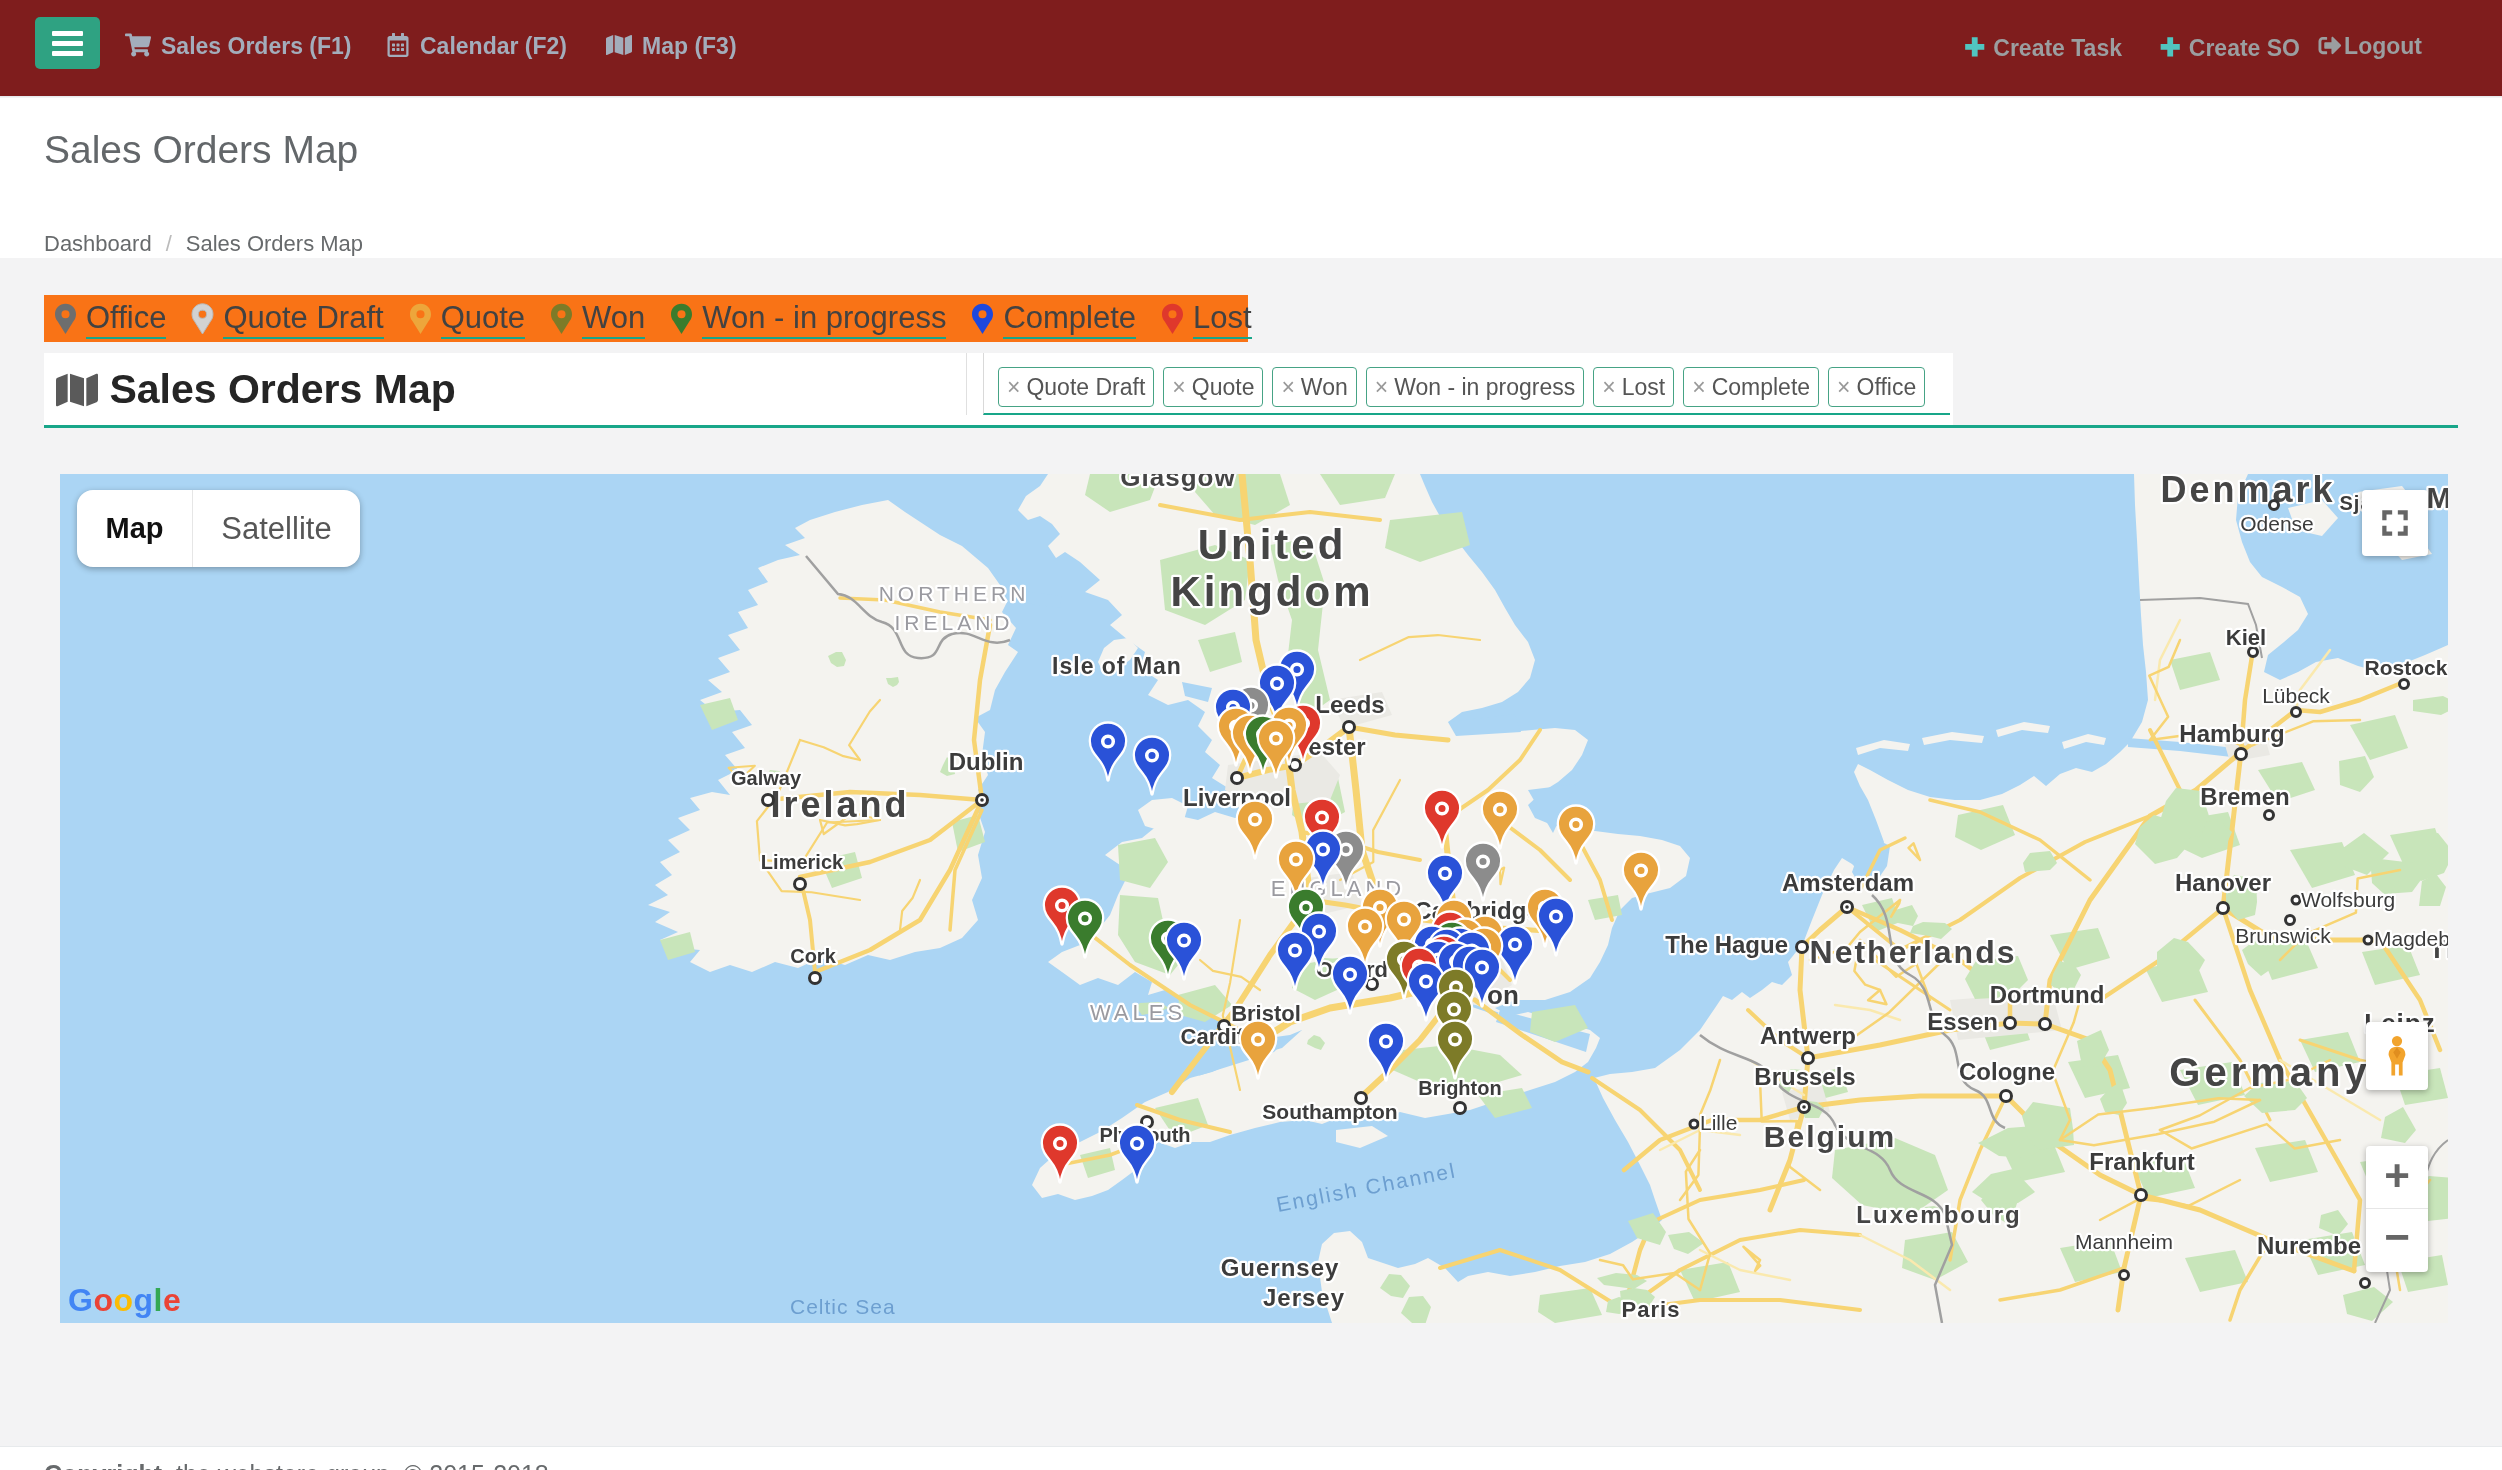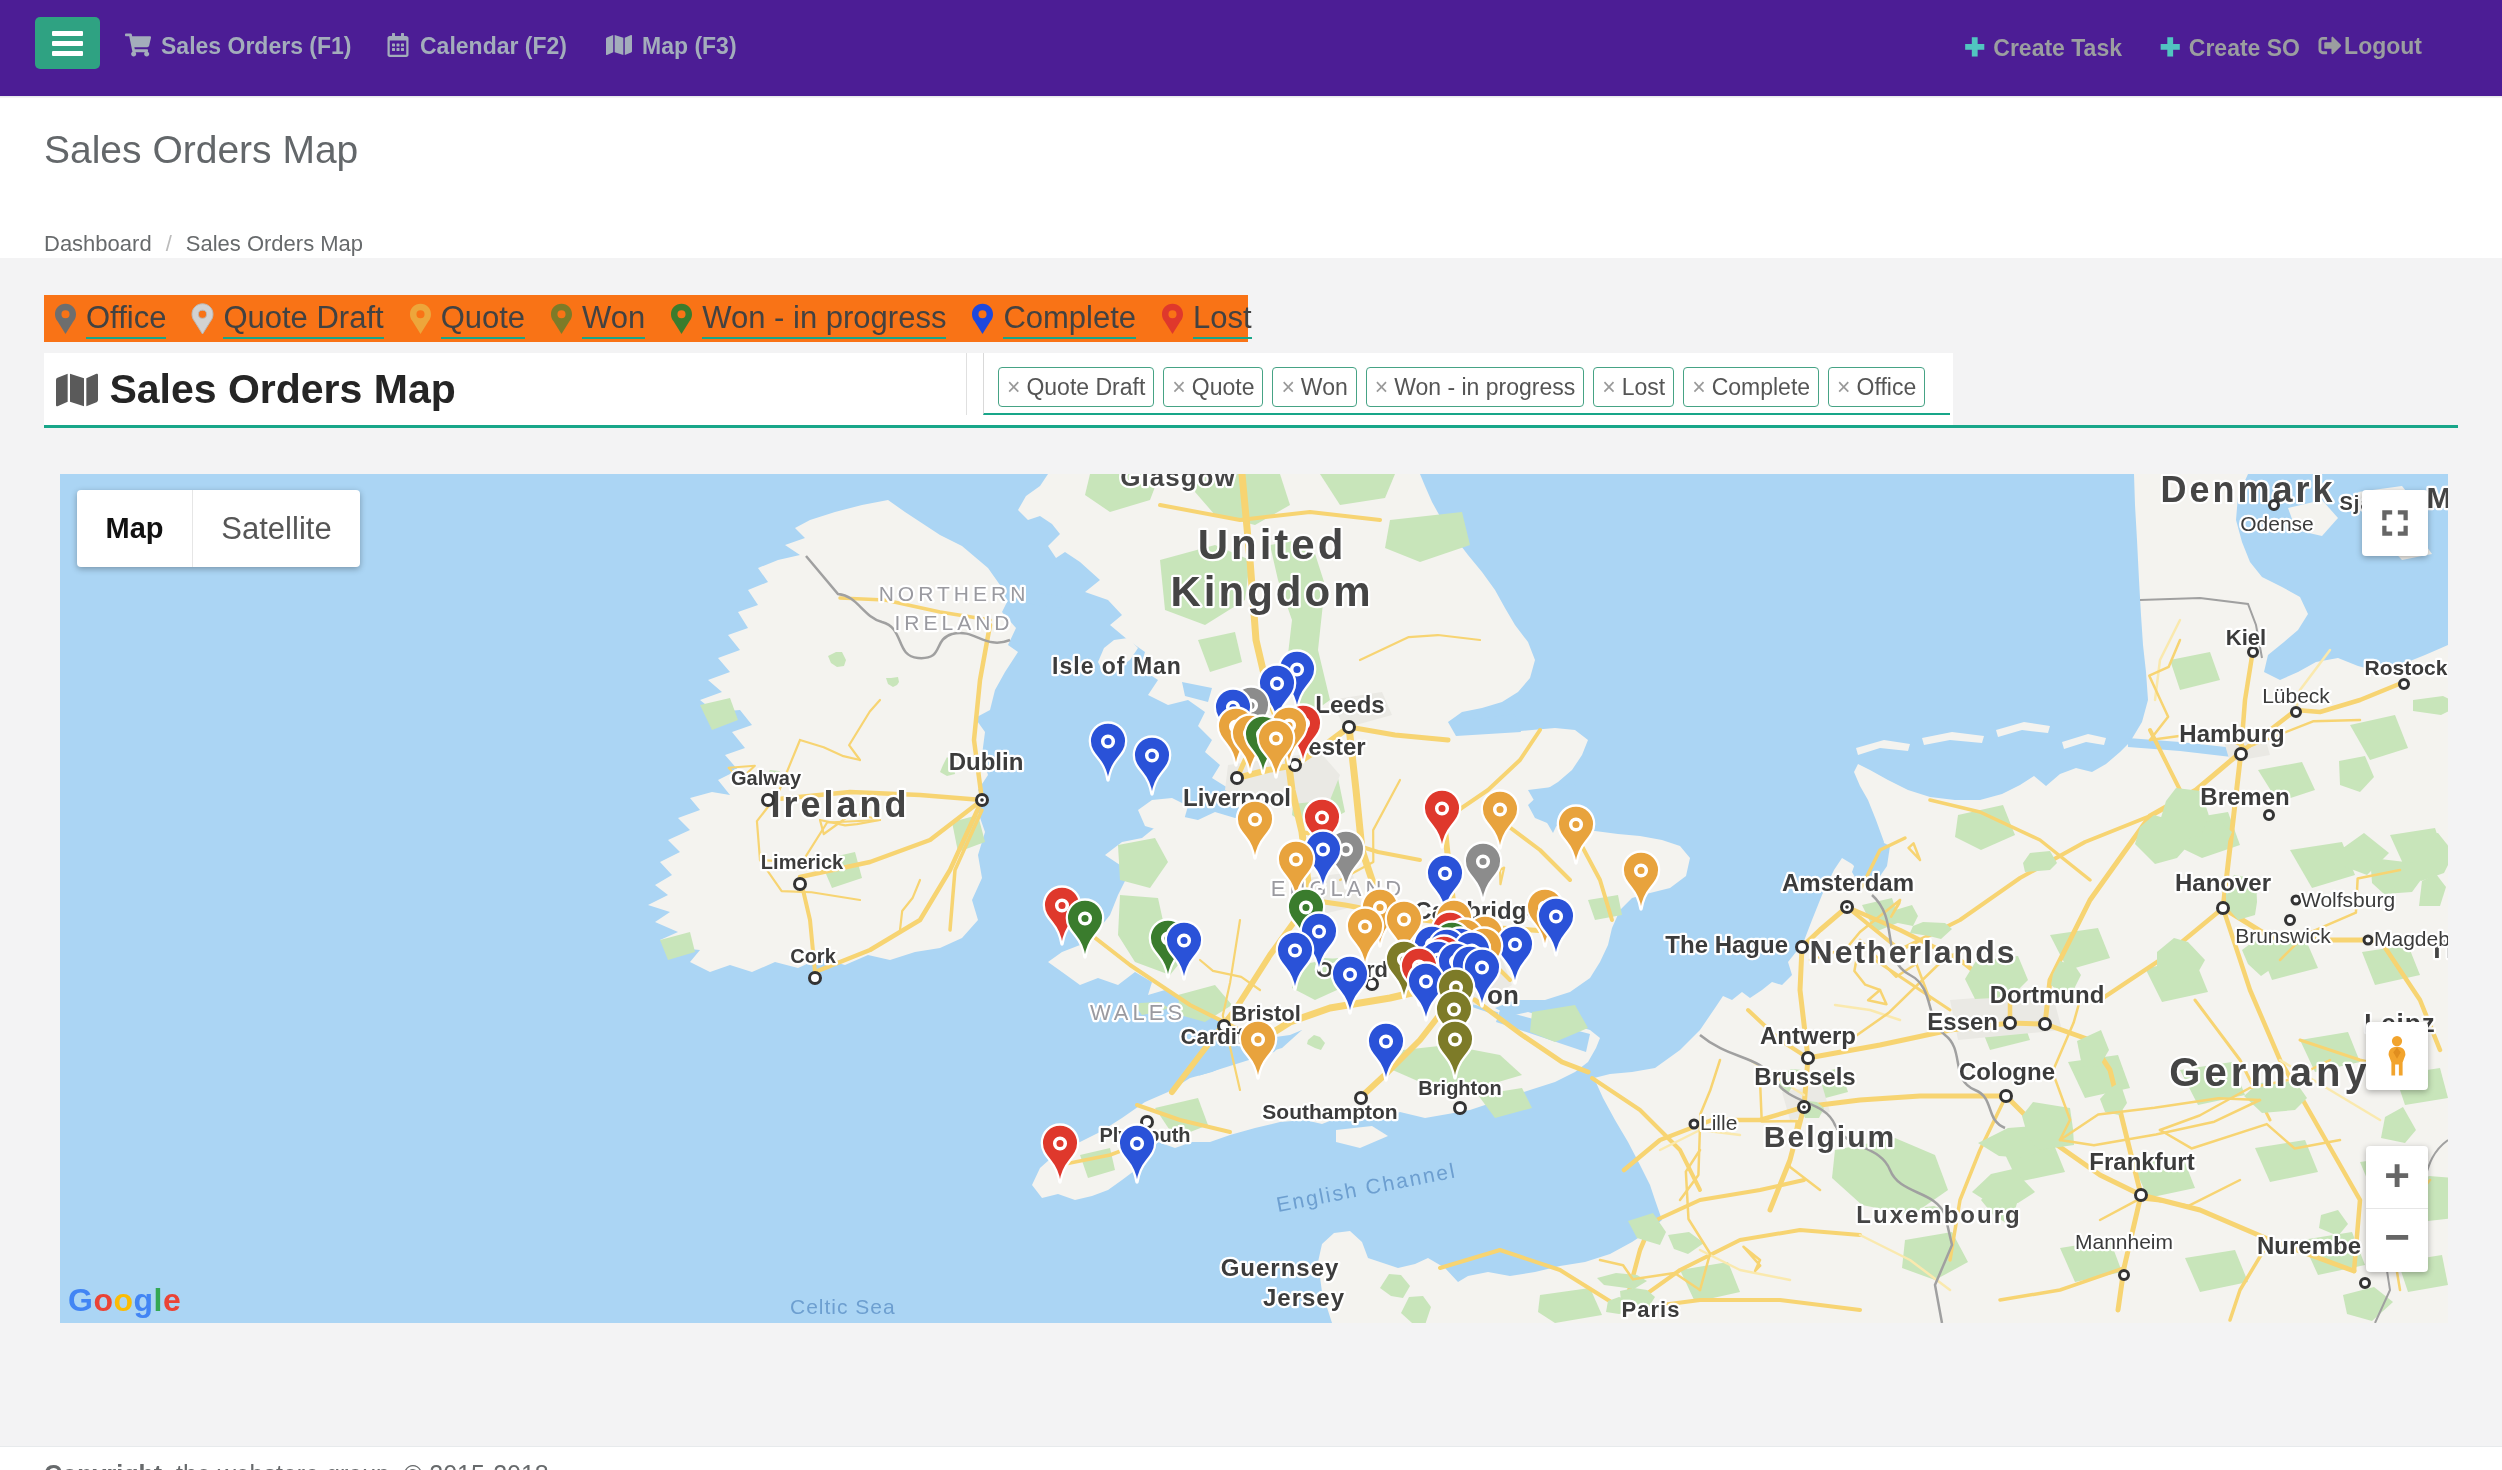--- a/index.html
+++ b/index.html
@@ -1,16 +1,16 @@
 <!DOCTYPE html>
 <html><head><meta charset="utf-8"><title>Sales Orders Map</title>
 <style>
 * { margin:0; padding:0; box-sizing:border-box; }
 html,body { width:2502px; height:1470px; overflow:hidden; font-family:"Liberation Sans",sans-serif; background:#f3f3f4; }
-.navbar { position:absolute; left:0; top:0; width:2502px; height:97px; background:#4c1d95; border-bottom:1px solid #e7eaec; }
+.navbar { position:absolute; left:0; top:0; width:2502px; height:97px; background:#7f1d1d; border-bottom:1px solid #e7eaec; }
 .menubtn { position:absolute; left:35px; top:17px; width:65px; height:52px; background:#2fa282; border-radius:5px; }
 .menubtn i { position:absolute; left:17px; width:31px; height:5px; background:#fff; border-radius:1px; }
 .navitem { position:absolute; top:33px; font-size:23px; font-weight:bold; color:#a3adbb; white-space:nowrap; }
 .navitem .ic { margin-right:10px; }
 .nr { color:#9b9ea0; }
 .plus { color:#51c5c0; margin-right:8px; font-size:25px; }
 .pagehead { position:absolute; left:0; top:98px; width:2502px; height:160px; background:#fff; }
 .pagehead h2 { position:absolute; left:44px; top:30px; font-size:39px; font-weight:400; color:#63676a; }
 .crumb { position:absolute; left:44px; top:96px; font-size:22px; color:#676a6c;margin-top:37px; }
 .crumb b { font-weight:400; }
@@ -24,21 +24,21 @@
 .sel { position:absolute; left:440px; top:1px; width:480px; height:60px; background:linear-gradient(#ffffff,#efefef);
        border:1px solid #c3d4c9; border-bottom:2px solid #18a689; border-radius:10px; }
 .sel span { position:absolute; left:18px; top:16px; font-size:25px; color:#5c5c5c; }
 .arr { position:absolute; right:16px; top:13px; color:#444; font-size:18px; line-height:16px; }
 .tagbox { position:absolute; left:939px; top:0px; width:967px; height:62px; border-left:1px solid #d9d9d9;
           border-bottom:2px solid #18a689; background:#fff; padding-left:14px; padding-top:14px; white-space:nowrap; }
 .tag { display:inline-block; height:40px; border:1px solid #46a385; border-radius:4px; margin-right:9px;
        padding:0 8px; font-size:23px; color:#555; line-height:38px; }
 .tag .x { color:#999; margin-right:6px; font-size:23px; }
 .map { position:absolute; left:60px; top:474px; width:2388px; height:849px; overflow:hidden; }
-.mapctl { position:absolute; left:17px; top:16px; width:283px; height:77px; background:#fff; border-radius:4px;
+.mapctl { position:absolute; left:17px; top:16px; width:283px; height:77px; background:#fff; border-radius:16px;
           box-shadow:0 2px 6px rgba(0,0,0,.3); }
 .mapctl .m1 { position:absolute; left:0; top:0; width:116px; height:77px; font-size:29px; font-weight:bold; color:#111;
               text-align:center; line-height:77px; border-right:1px solid #e6e6e6; }
 .mapctl .m2 { position:absolute; left:116px; top:0; width:167px; height:77px; font-size:31px; color:#565656;
               text-align:center; line-height:77px; }
 .fsbtn { position:absolute; left:2302px; top:16px; width:66px; height:66px; background:#fff; border-radius:4px;
          box-shadow:0 2px 6px rgba(0,0,0,.3); text-align:center; padding-top:16px; }
 .pegman { position:absolute; left:2306px; top:548px; width:62px; height:68px; background:#fff; border-radius:4px;
           box-shadow:0 2px 6px rgba(0,0,0,.3); text-align:center; padding-top:12px; }
 .zoomctl { position:absolute; left:2306px; top:672px; width:62px; height:126px; background:#fff; border-radius:4px;

